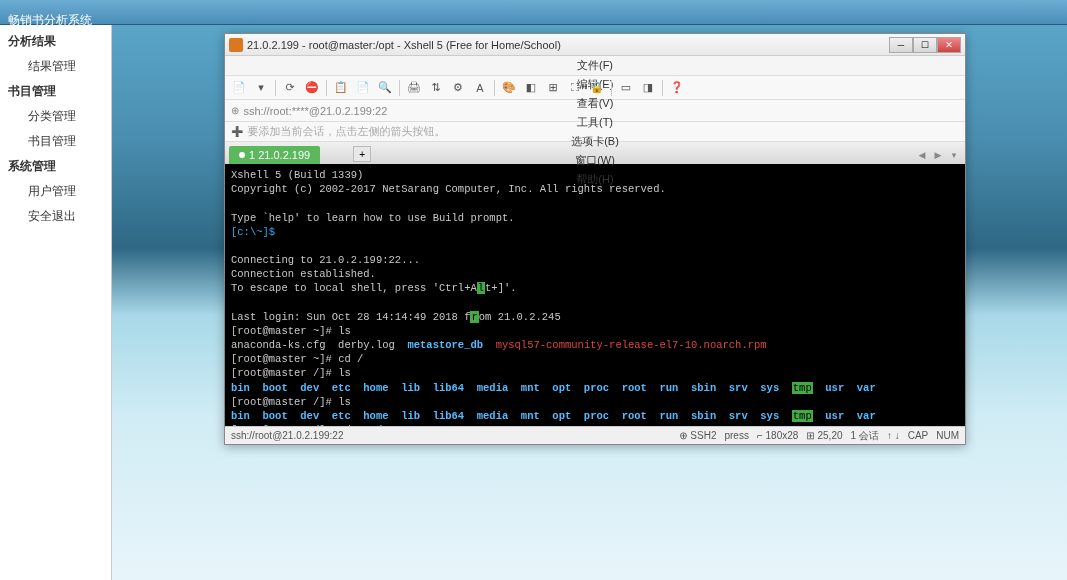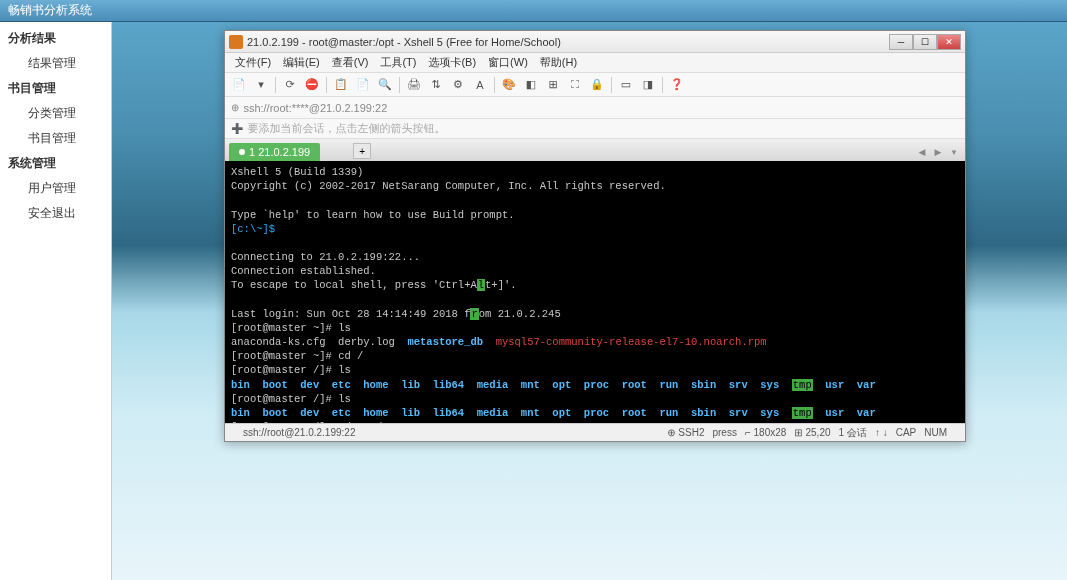--- a/index.html
+++ b/index.html
@@ -9,21 +9,21 @@
       width: 1067px;
       height: 580px;
       overflow: hidden;
       background: linear-gradient(180deg, #4a9dc7 0%, #5aadcf 15%, #3e89a8 35%, #2a6a85 50%, #b8e0f0 55%, #d8f0f8 75%, #e8f5fa 100%);
       position: relative;
     }
     .topbar {
       background: linear-gradient(180deg, #6badd3 0%, #4a8db8 100%);
       height: 22px;
       color: #fff;
-      padding: 2px 8px;
+      padding: 12px 8px;
       font-size: 12px;
       border-bottom: 1px solid #2a5a7a;
     }
     .main-container {
       display: flex;
       height: calc(100% - 22px);
     }
     .sidebar {
       width: 112px;
       background: #fff;
@@ -84,20 +84,21 @@
     }
     .win-btn.close { background: linear-gradient(180deg, #e88, #c44); color: #fff; }
     .menubar {
       background: #f5f5f5;
       height: 20px;
       display: flex;
       align-items: center;
       padding: 0 4px;
       border-bottom: 1px solid #ddd;
       font-size: 11px;
+      flex-direction: column;
     }
     .menu-item { padding: 2px 6px; cursor: pointer; color: #333; }
     .toolbar {
       background: #f8f8f8;
       height: 24px;
       display: flex;
       align-items: center;
       padding: 0 4px;
       border-bottom: 1px solid #ddd;
       gap: 2px;
@@ -182,21 +183,21 @@
     .t-cyan { color: #3ae; }
     .t-white { color: #c8c8c8; }
     .t-red { color: #d44; }
     .t-blue { color: #5bf; font-weight: bold; }
     .t-bgreen { background: #4a4; color: #000; padding: 0 1px; }
     .statusbar {
       background: #f0f0f0;
       height: 18px;
       display: flex;
       align-items: center;
-      padding: 0 18px;
+      padding: 0 6px;
       font-size: 10px;
       color: #555;
       border-top: 1px solid #ccc;
     }
     .status-left { flex: 1; }
     .status-item { margin-left: 8px; }
   </style>
 </head>
 <body>
 

